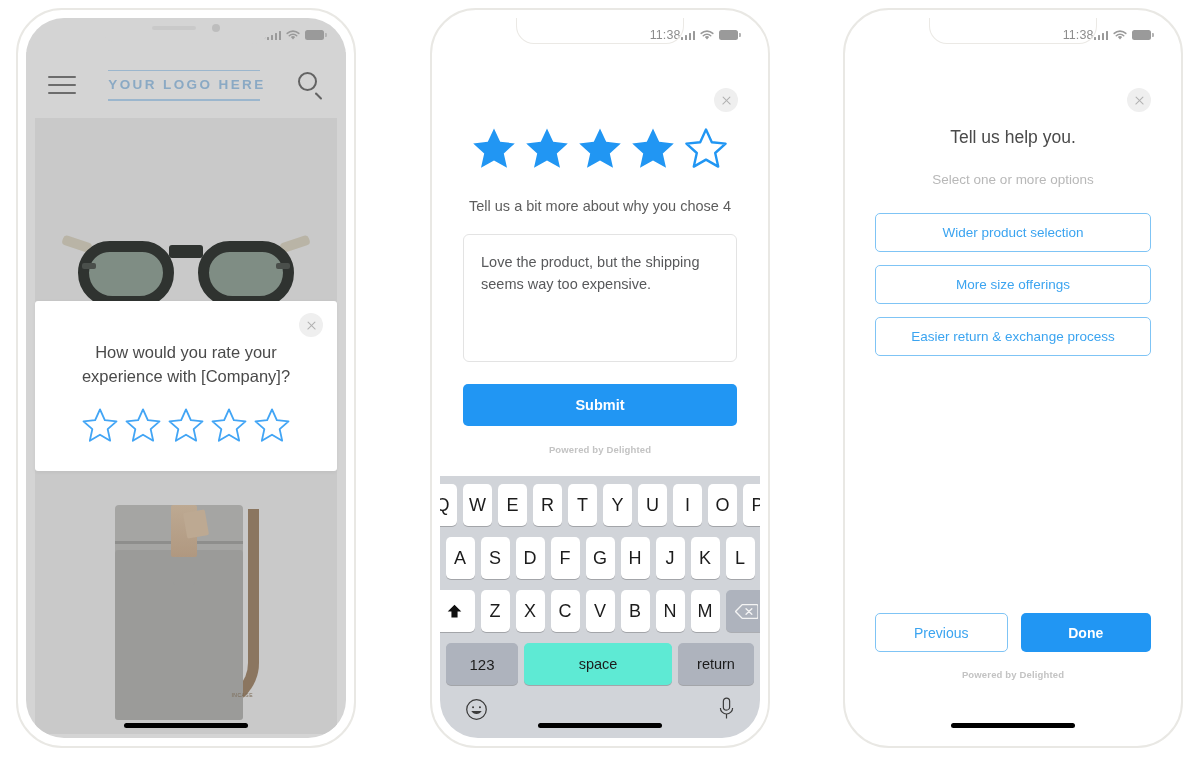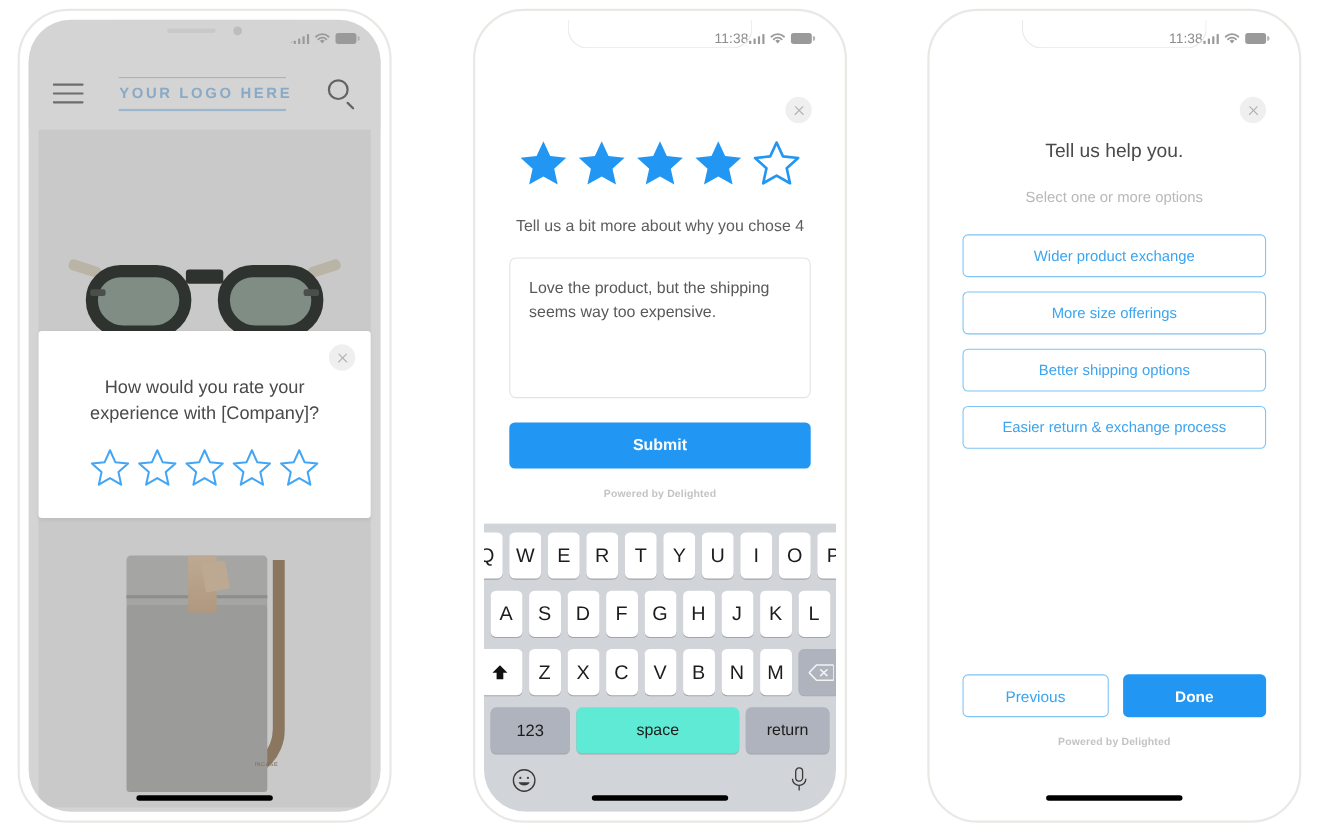--- a/index.html
+++ b/index.html
@@ -608,23 +608,22 @@
             <span class="x"></span>
           </div>
 
         <div class="h3-title">
           <div>Tell us help you.</div>
         </div>
 
         <div class="h3-sub">Select one or more options</div>
 
         <div class="opt-list">
-          <div class="opt">Wider product exchange</div>
+          <div class="opt">Wider product selection</div>
           <div class="opt">More size offerings</div>
-          <div class="opt">Better shipping options</div>
           <div class="opt">Easier return &amp; exchange process</div>
         </div>
 
         <div class="nav-row">
           <button class="btn-prev">Previous</button>
           <button class="btn-done">Done</button>
         </div>
 
         <div class="powered">Powered by Delighted</div>
       </div>

